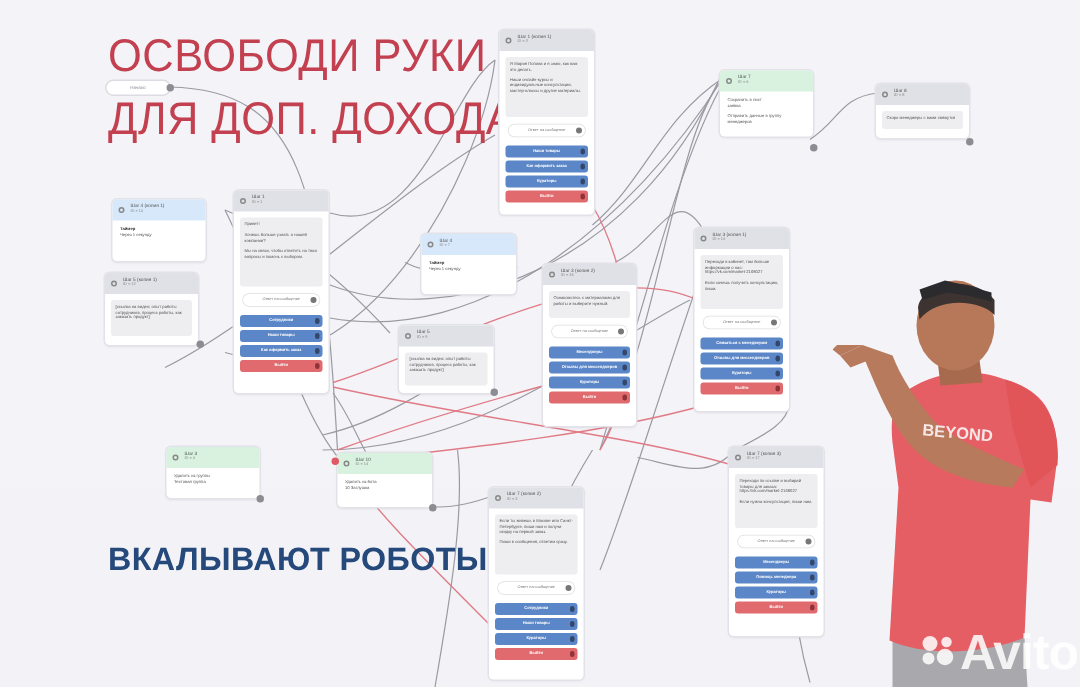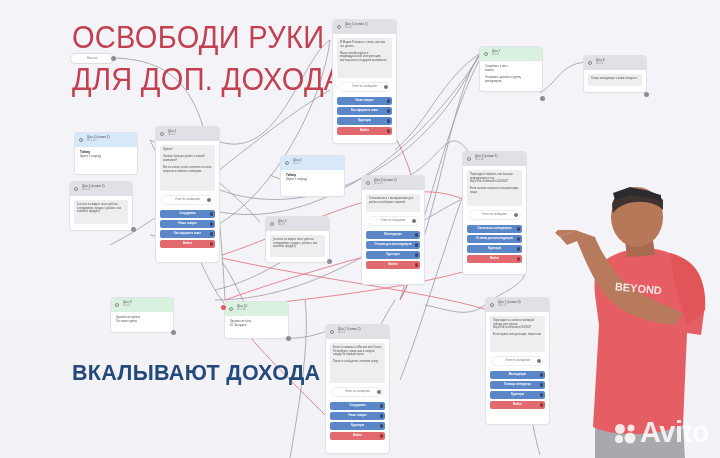--- a/index.html
+++ b/index.html
@@ -30,21 +30,21 @@
   .card .wait::after { content: ""; position: absolute; right: 2px; top: 2px; width: 4px; height: 4px; border-radius: 50%; background: #777; }
   .card .btns { margin: 6px 4px 4px 4px; }
   .card .btn { height: 7.5px; border-radius: 2px; margin-bottom: 2.5px; font-size: 2.7px; color: #fff; text-align: center; line-height: 7.5px; position: relative; font-weight: 700; }
   .card .btn.b { background: #5b86c7; }
   .card .btn.r { background: #e06a6e; }
   .card .btn::after { content: ""; position: absolute; right: 2px; top: 2px; width: 3.5px; height: 3.5px; border-radius: 50%; background: #34476a; }
   .card .btn.r::after { background: #8e3338; }
   .port { position: absolute; width: 5px; height: 5px; border-radius: 50%; background: #8c8c93; }
 
   #person { position: absolute; left: 555px; top: 175px; width: 165px; height: 283px; }
-  .avito { position: absolute; left: 614px; top: 416px; font-family: "Liberation Sans", sans-serif; font-size: 29px; font-weight: 700; color: rgba(255,255,255,0.85); letter-spacing: -0.5px; text-align: center; }
+  .avito { position: absolute; left: 614px; top: 416px; font-family: "Liberation Sans", sans-serif; font-size: 33px; font-weight: 700; color: rgba(255,255,255,0.85); letter-spacing: -0.5px; text-align: center; }
   .avito-dots { position: absolute; left: 612px; top: 422px; width: 26px; height: 22px; }
 </style>
 </head>
 <body>
 
 <div id="canvas">
 
   <svg class="wires" viewBox="0 0 720 458">
     <g fill="none" stroke="#9a9aa2" stroke-width="0.8">
       <path d="M113 58 C 200 60, 215 120, 225 300"></path>
@@ -76,21 +76,21 @@
       <path d="M222 258 C 320 280, 420 290, 488 310"></path>
       <path d="M228 308 C 250 340, 270 360, 330 420"></path>
       <path d="M228 308 C 300 300, 400 290, 470 270"></path>
       <path d="M395 137 C 420 180, 430 250, 400 300"></path>
       <path d="M225 300 C 280 280, 350 260, 408 245"></path>
     </g>
   </svg>
 
   <div class="headline red" style="top:22px;">ОСВОБОДИ РУКИ</div>
   <div class="headline red" style="top:64px;">ДЛЯ ДОП. ДОХОДА</div>
-  <div class="headline blue" style="top:361px;">ВКАЛЫВАЮТ ДОХОДА</div>
+  <div class="headline blue" style="top:361px;">ВКАЛЫВАЮТ РОБОТЫ</div>
 
   <div class="start-node"><span>Начало</span></div>
   <div class="port" style="left:111px;top:56px;"></div>
 
   <div class="card" style="left:333px;top:20px;width:63px;height:123px;">
     <div class="hdr gray">
         <span class="dot"></span>
         <span class="t1">Шаг 1 (копия 1)</span>
         <span class="t2">ID = 2</span>
       </div>

